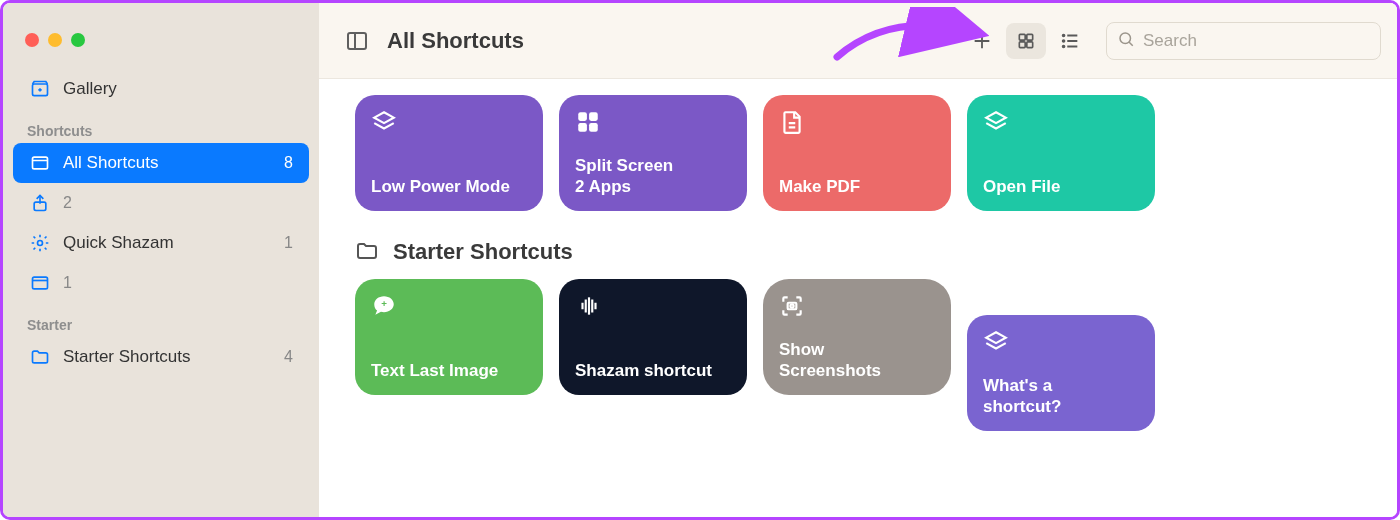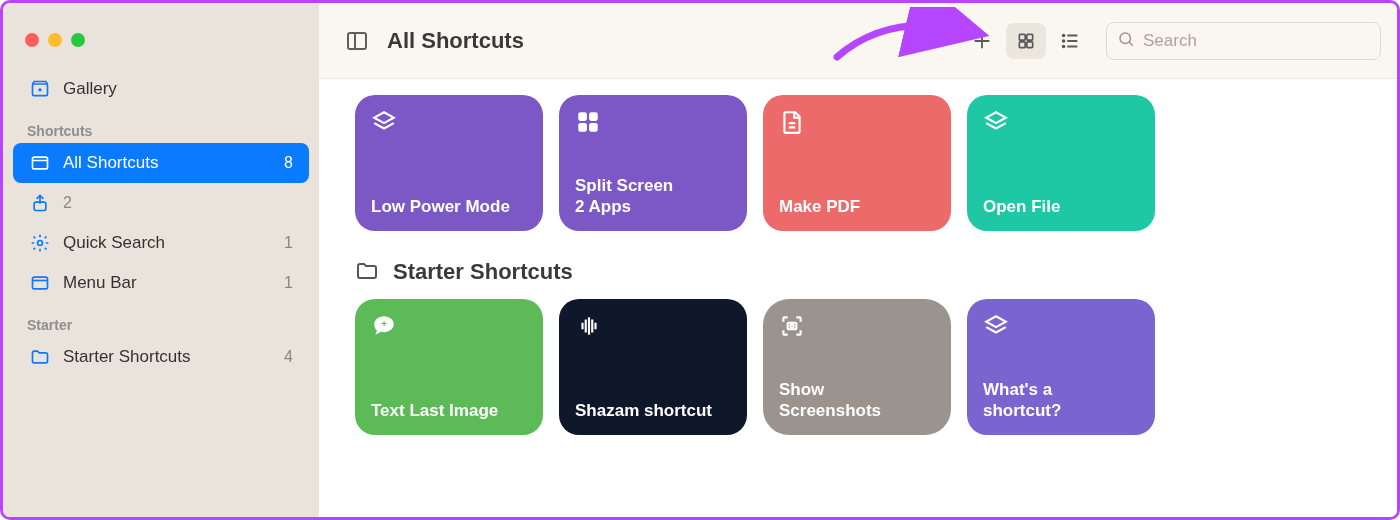--- a/index.html
+++ b/index.html
@@ -24,21 +24,21 @@
   .tb-icon { width: 28px; height: 28px; color: #5f5f5f; display:flex; align-items:center; justify-content:center; }
   .title { font-size: 22px; font-weight: 700; color: #3a3a3a; margin-left: 16px; }
   .spacer { flex: 1; }
   .tb-btn { width: 40px; height: 36px; border-radius: 8px; display:flex; align-items:center; justify-content:center; color:#5a5a5a; cursor:pointer; margin: 0 2px; }
   .tb-btn.active { background: #ebe6de; }
   .search { width: 275px; height: 38px; background: #faf6f0; border: 1px solid #e0dacf; border-radius: 8px; display:flex; align-items:center; padding: 0 10px; margin-left: 14px; }
   .search input { border:none; outline:none; background:transparent; font-size:17px; color:#555; flex:1; margin-left:8px; }
   .search input::placeholder { color:#a9a49b; }
   .content { padding: 16px 36px; overflow: auto; }
   .row { display:flex; gap: 16px; margin-bottom: 20px; }
-  .card { width: 188px; height: 136px; border-radius: 20px; padding: 14px 16px; color:#fff; display:flex; flex-direction:column; justify-content:space-between; cursor:pointer; }
+  .card { width: 188px; height: 116px; border-radius: 20px; padding: 14px 16px; color:#fff; display:flex; flex-direction:column; justify-content:space-between; cursor:pointer; }
   .card .cicon { width:26px; height:26px; }
   .card .clabel { font-size: 17px; font-weight: 700; line-height: 1.2; }
   .section-head { display:flex; align-items:center; gap:12px; margin: 28px 0 14px 0; }
   .section-head .ficon { width:26px; height:26px; color:#555; }
   .section-head .ftitle { font-size:22px; font-weight:700; color:#3a3a3a; }
   .arrow { position:absolute; left: 826px; top: 4px; width: 160px; height: 60px; pointer-events:none; }
 </style>
 </head>
 <body>
 
@@ -86,32 +86,31 @@
       <span class="count">2</span>
     </div>
 
     <div class="side-item">
       <span class="icon">
         <svg viewBox="0 0 24 24" width="20" height="20" fill="none" stroke="currentColor" stroke-width="2">
             <circle cx="12" cy="12" r="3"></circle>
             <path d="M12 2v3M12 19v3M4.2 4.2l2.1 2.1M17.7 17.7l2.1 2.1M2 12h3M19 12h3M4.2 19.8l2.1-2.1M17.7 6.3l2.1-2.1"></path>
           </svg>
       </span>
-      <span class="label">Quick Search</span>
+      <span class="label">Quick Shazam</span>
       <span class="count">1</span>
     </div>
 
     <div class="side-item">
       <span class="icon">
         <svg viewBox="0 0 24 24" width="20" height="20" fill="none" stroke="currentColor" stroke-width="2">
             <rect x="3" y="5" width="18" height="14" rx="2"></rect>
             <line x1="3" y1="9" x2="21" y2="9"></line>
           </svg>
       </span>
-      <span class="label">Menu Bar</span>
       <span class="count">1</span>
     </div>
 
     <div class="side-header">Starter</div>
 
     <div class="side-item">
       <span class="icon">
         <svg viewBox="0 0 24 24" width="20" height="20" fill="none" stroke="currentColor" stroke-width="2">
             <path d="M3 7a2 2 0 0 1 2-2h4l2 2h8a2 2 0 0 1 2 2v8a2 2 0 0 1-2 2H5a2 2 0 0 1-2-2Z"></path>
           </svg>
@@ -234,21 +233,21 @@
           </div>
           <div class="card" style="background: rgb(154, 147, 142); border-radius: 26px;">
             <div class="cicon"><svg viewBox="0 0 24 24" width="26" height="26" fill="none" stroke="white" stroke-width="2">
                 <path d="M4 8V5a1 1 0 0 1 1-1h3M20 8V5a1 1 0 0 0-1-1h-3M4 16v3a1 1 0 0 0 1 1h3M20 16v3a1 1 0 0 1-1 1h-3"></path>
                 <rect x="8" y="9" width="8" height="6" rx="1"></rect>
                 <circle cx="12" cy="12" r="1.5"></circle>
               </svg></div>
             <div class="clabel" style="white-space: pre-line;">Show
 Screenshots</div>
           </div>
-          <div class="card" style="background: rgb(122, 100, 208);">
+          <div class="card" style="background: rgb(122, 100, 208); margin-top: 36px;">
             <div class="cicon"><svg viewBox="0 0 24 24" width="26" height="26" fill="none" stroke="white" stroke-width="2">
                 <path d="M12 3 L21 8 L12 13 L3 8 Z"></path>
                 <path d="M3 13 L12 18 L21 13"></path>
               </svg></div>
             <div class="clabel" style="white-space: pre-line;">What's a
 shortcut?</div>
           </div>
         </div>
     </div>
   </div>

